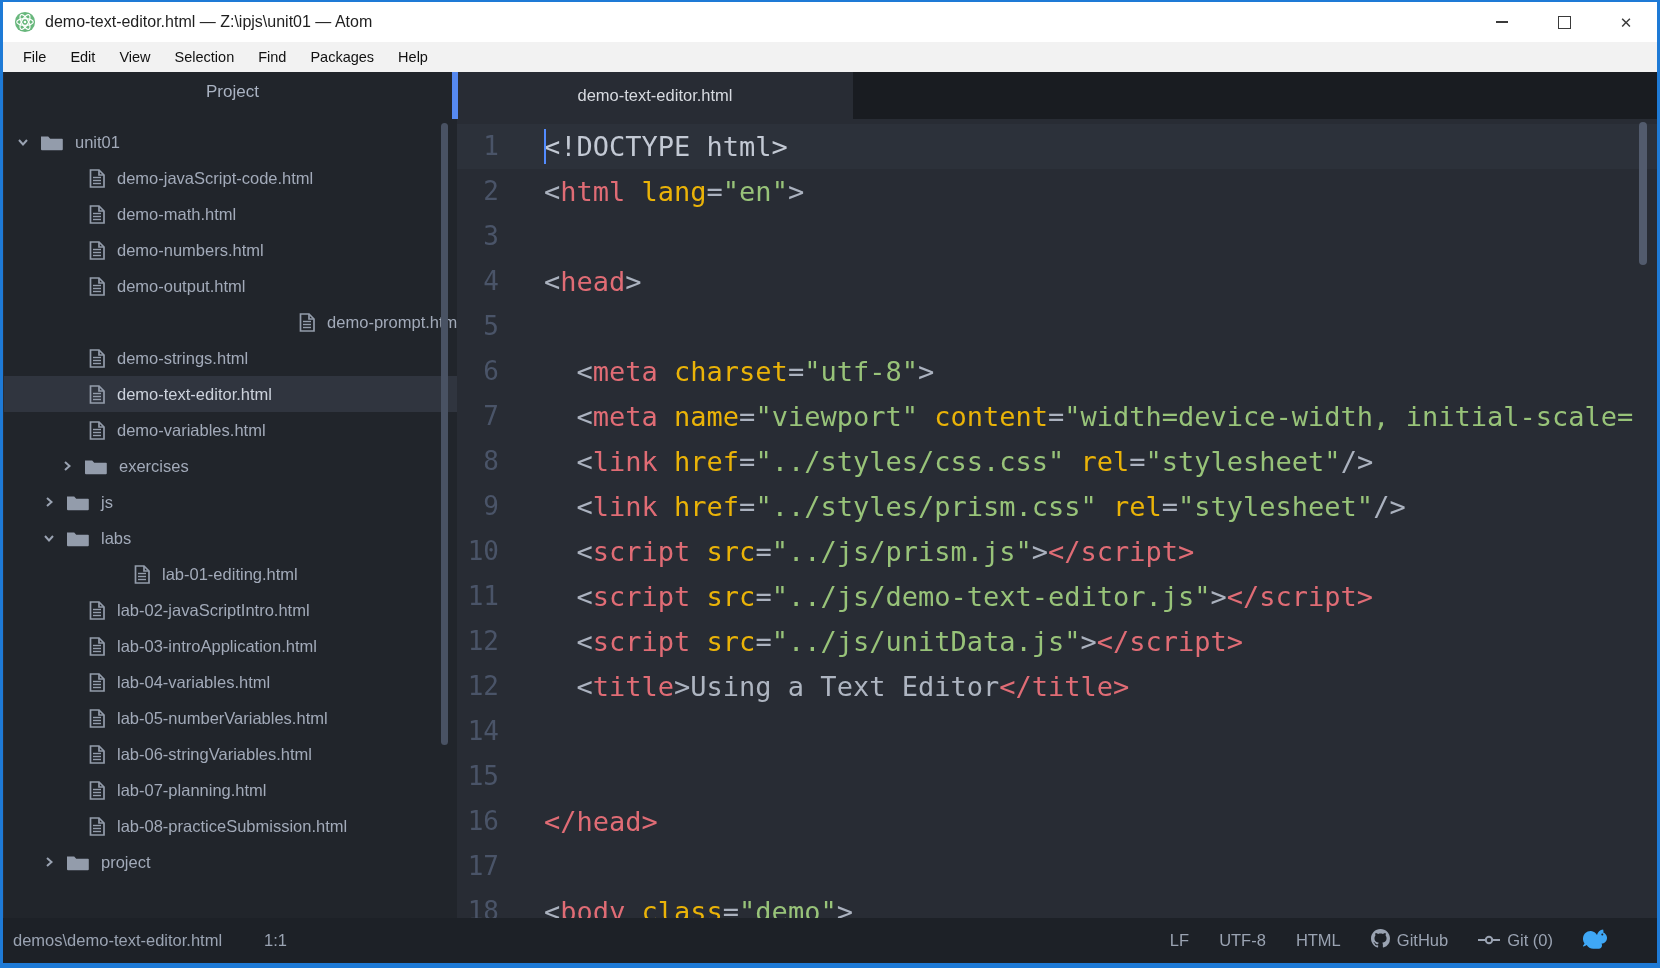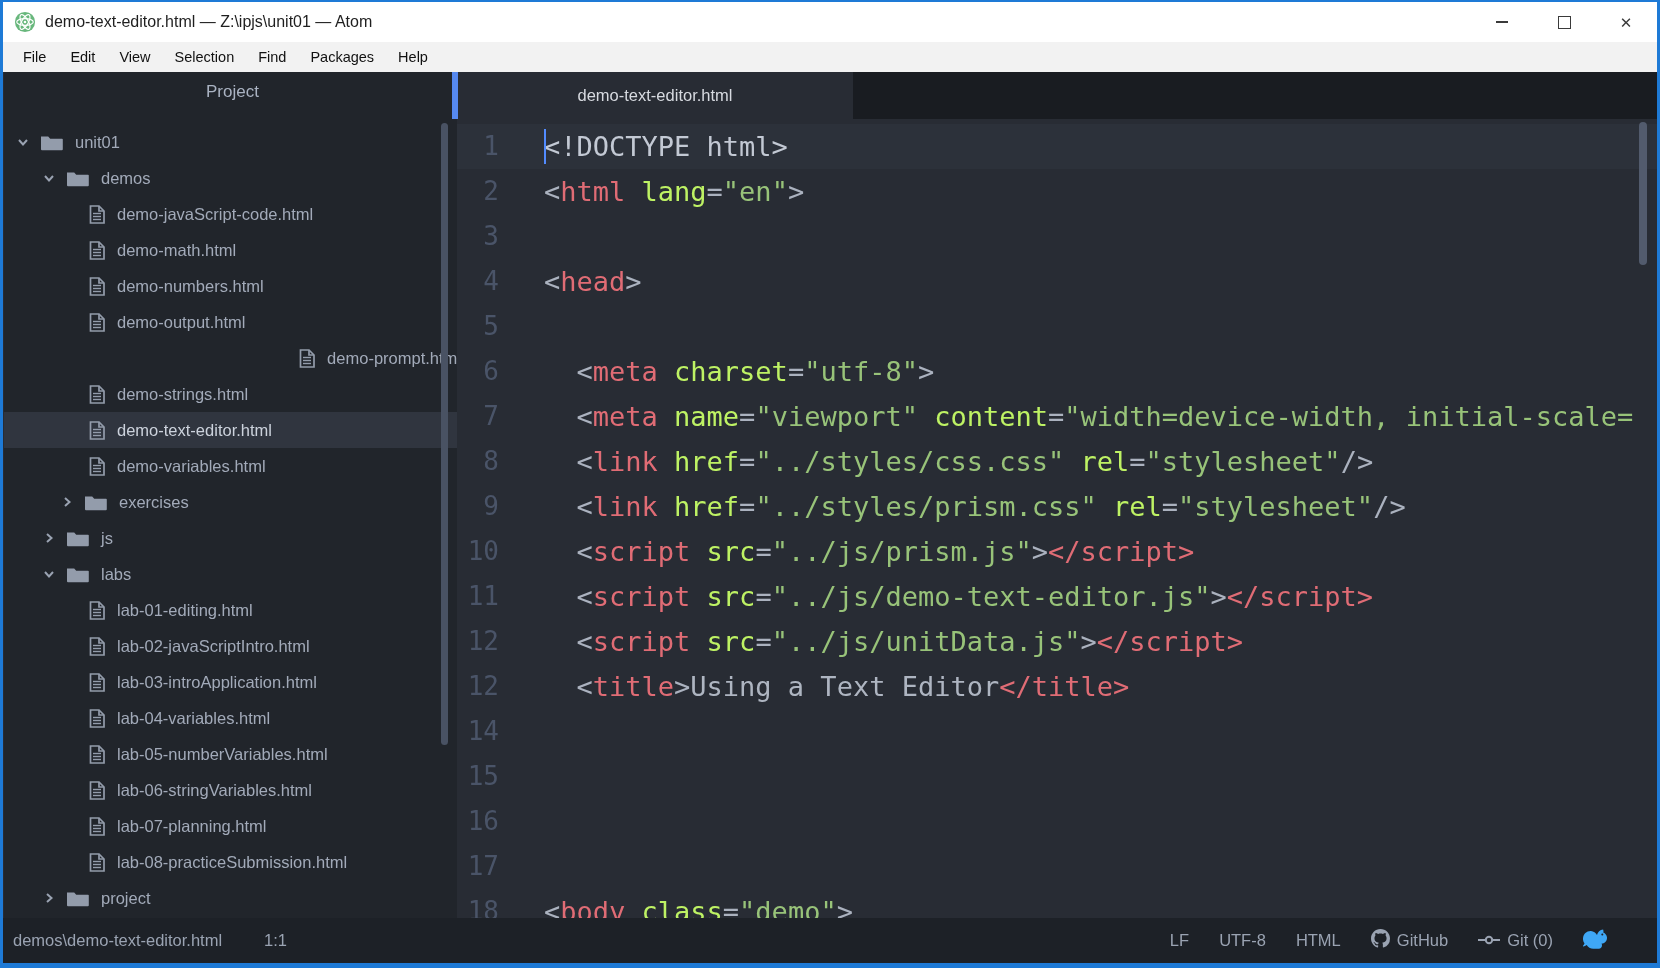--- a/index.html
+++ b/index.html
@@ -44,21 +44,21 @@
   .tab-accent{left:452px;top:72px;width:6px;height:47px;background:#5689f0;}
 
   
   .editor{left:457px;top:119px;width:1200px;height:799px;background:#282c34;overflow:hidden;}
   .code-lines{position:absolute;top:5px;left:0;right:0;}
   .code-line{display:flex;height:45px;position:relative;}
   .code-line.active{background:#2c313a;}
   .gutter{width:42px;padding-right:14px;flex:none;text-align:right;font-family:"DejaVu Sans Mono",monospace;
           font-size:26px;line-height:45px;color:#4a5468;}
   .code{white-space:pre;font-family:"DejaVu Sans Mono",monospace;font-size:27px;line-height:45px;padding-left:31px;color:#abb2bf;}
-  .tk-p{color:#abb2bf;} .tk-t{color:#e06c75;} .tk-a{color:#bef264;} .tk-s{color:#98c379;}
+  .tk-p{color:#abb2bf;} .tk-t{color:#e06c75;} .tk-a{color:#eab308;} .tk-s{color:#98c379;}
   .tk-x{color:#aeb5c1;} .tk-d{color:#c3c9d4;}
   .cursor{position:absolute;left:87px;top:5px;width:2px;height:35px;background:#528bff;}
   .ed-scrollbar{left:1639px;top:122px;width:8px;height:143px;background:#525b6d;border-radius:4px;}
 
   
   .statusbar{left:3px;top:918px;width:1654px;height:45px;background:#1d2127;display:flex;align-items:center;
              color:#9aa3b2;font-size:16.5px;box-sizing:border-box;}
   .sb-path{margin-left:10px;}
   .sb-cursor{margin-left:42px;}
   .sb-right{margin-left:auto;display:flex;align-items:center;gap:30px;margin-right:48px;}
@@ -116,185 +116,172 @@
               <polyline points="3,5 7,9.5 11,5" fill="none" stroke="#9aa3b2" stroke-width="2"></polyline>
             </svg>
           </span>
           <span class="ficon">
             <svg width="23" height="17" viewBox="0 0 23 17">
               <path d="M1 2.5 h7.2 l2 2.3 H22 a.8.8 0 0 1 .8.8 V15.2 a1 1 0 0 1 -1 1 H2 a1 1 0 0 1 -1 -1 Z" fill="#939cab"></path>
             </svg>
           </span>
           <span>unit01</span>
         </div>
+        <div class="tree-row" style="padding-left: 85px;">
+          <span class="ficon">
+            <svg width="16" height="19" viewBox="0 0 16 19">
+              <path d="M1.5 1h8.5L15 6v12H1.5z" fill="none" stroke="#939cab" stroke-width="1.7"></path>
+              <path d="M10 1v5h5" fill="none" stroke="#939cab" stroke-width="1.7"></path>
+              <g stroke="#939cab" stroke-width="1.4">
+                <line x1="4" y1="8.5" x2="12" y2="8.5"></line>
+                <line x1="4" y1="11.5" x2="12" y2="11.5"></line>
+                <line x1="4" y1="14.5" x2="12" y2="14.5"></line>
+              </g>
+            </svg>
+          </span>
+          <span>demo-javaScript-code.html</span>
+        </div>
+        <div class="tree-row" style="padding-left: 85px;">
+          <span class="ficon">
+            <svg width="16" height="19" viewBox="0 0 16 19">
+              <path d="M1.5 1h8.5L15 6v12H1.5z" fill="none" stroke="#939cab" stroke-width="1.7"></path>
+              <path d="M10 1v5h5" fill="none" stroke="#939cab" stroke-width="1.7"></path>
+              <g stroke="#939cab" stroke-width="1.4">
+                <line x1="4" y1="8.5" x2="12" y2="8.5"></line>
+                <line x1="4" y1="11.5" x2="12" y2="11.5"></line>
+                <line x1="4" y1="14.5" x2="12" y2="14.5"></line>
+              </g>
+            </svg>
+          </span>
+          <span>demo-math.html</span>
+        </div>
+        <div class="tree-row" style="padding-left: 85px;">
+          <span class="ficon">
+            <svg width="16" height="19" viewBox="0 0 16 19">
+              <path d="M1.5 1h8.5L15 6v12H1.5z" fill="none" stroke="#939cab" stroke-width="1.7"></path>
+              <path d="M10 1v5h5" fill="none" stroke="#939cab" stroke-width="1.7"></path>
+              <g stroke="#939cab" stroke-width="1.4">
+                <line x1="4" y1="8.5" x2="12" y2="8.5"></line>
+                <line x1="4" y1="11.5" x2="12" y2="11.5"></line>
+                <line x1="4" y1="14.5" x2="12" y2="14.5"></line>
+              </g>
+            </svg>
+          </span>
+          <span>demo-numbers.html</span>
+        </div>
+        <div class="tree-row" style="padding-left: 85px;">
+          <span class="ficon">
+            <svg width="16" height="19" viewBox="0 0 16 19">
+              <path d="M1.5 1h8.5L15 6v12H1.5z" fill="none" stroke="#939cab" stroke-width="1.7"></path>
+              <path d="M10 1v5h5" fill="none" stroke="#939cab" stroke-width="1.7"></path>
+              <g stroke="#939cab" stroke-width="1.4">
+                <line x1="4" y1="8.5" x2="12" y2="8.5"></line>
+                <line x1="4" y1="11.5" x2="12" y2="11.5"></line>
+                <line x1="4" y1="14.5" x2="12" y2="14.5"></line>
+              </g>
+            </svg>
+          </span>
+          <span>demo-output.html</span>
+        </div>
+        <div class="tree-row" style="padding-left: 85px; justify-content: flex-end;">
+          <span class="ficon">
+            <svg width="16" height="19" viewBox="0 0 16 19">
+              <path d="M1.5 1h8.5L15 6v12H1.5z" fill="none" stroke="#939cab" stroke-width="1.7"></path>
+              <path d="M10 1v5h5" fill="none" stroke="#939cab" stroke-width="1.7"></path>
+              <g stroke="#939cab" stroke-width="1.4">
+                <line x1="4" y1="8.5" x2="12" y2="8.5"></line>
+                <line x1="4" y1="11.5" x2="12" y2="11.5"></line>
+                <line x1="4" y1="14.5" x2="12" y2="14.5"></line>
+              </g>
+            </svg>
+          </span>
+          <span>demo-prompt.html</span>
+        </div>
+        <div class="tree-row" style="padding-left: 85px;">
+          <span class="ficon">
+            <svg width="16" height="19" viewBox="0 0 16 19">
+              <path d="M1.5 1h8.5L15 6v12H1.5z" fill="none" stroke="#939cab" stroke-width="1.7"></path>
+              <path d="M10 1v5h5" fill="none" stroke="#939cab" stroke-width="1.7"></path>
+              <g stroke="#939cab" stroke-width="1.4">
+                <line x1="4" y1="8.5" x2="12" y2="8.5"></line>
+                <line x1="4" y1="11.5" x2="12" y2="11.5"></line>
+                <line x1="4" y1="14.5" x2="12" y2="14.5"></line>
+              </g>
+            </svg>
+          </span>
+          <span>demo-strings.html</span>
+        </div>
+        <div class="tree-row sel" style="padding-left: 85px;">
+          <span class="ficon">
+            <svg width="16" height="19" viewBox="0 0 16 19">
+              <path d="M1.5 1h8.5L15 6v12H1.5z" fill="none" stroke="#939cab" stroke-width="1.7"></path>
+              <path d="M10 1v5h5" fill="none" stroke="#939cab" stroke-width="1.7"></path>
+              <g stroke="#939cab" stroke-width="1.4">
+                <line x1="4" y1="8.5" x2="12" y2="8.5"></line>
+                <line x1="4" y1="11.5" x2="12" y2="11.5"></line>
+                <line x1="4" y1="14.5" x2="12" y2="14.5"></line>
+              </g>
+            </svg>
+          </span>
+          <span>demo-text-editor.html</span>
+        </div>
+        <div class="tree-row" style="padding-left: 85px;">
+          <span class="ficon">
+            <svg width="16" height="19" viewBox="0 0 16 19">
+              <path d="M1.5 1h8.5L15 6v12H1.5z" fill="none" stroke="#939cab" stroke-width="1.7"></path>
+              <path d="M10 1v5h5" fill="none" stroke="#939cab" stroke-width="1.7"></path>
+              <g stroke="#939cab" stroke-width="1.4">
+                <line x1="4" y1="8.5" x2="12" y2="8.5"></line>
+                <line x1="4" y1="11.5" x2="12" y2="11.5"></line>
+                <line x1="4" y1="14.5" x2="12" y2="14.5"></line>
+              </g>
+            </svg>
+          </span>
+          <span>demo-variables.html</span>
+        </div>
+        <div class="tree-row" style="padding-left: 56px;">
+          <span class="chev">
+            <svg width="14" height="14" viewBox="0 0 14 14">
+              <polyline points="5,3 9.5,7 5,11" fill="none" stroke="#9aa3b2" stroke-width="2"></polyline>
+            </svg>
+          </span>
+          <span class="ficon">
+            <svg width="23" height="17" viewBox="0 0 23 17">
+              <path d="M1 2.5 h7.2 l2 2.3 H22 a.8.8 0 0 1 .8.8 V15.2 a1 1 0 0 1 -1 1 H2 a1 1 0 0 1 -1 -1 Z" fill="#939cab"></path>
+            </svg>
+          </span>
+          <span>exercises</span>
+        </div>
+        <div class="tree-row" style="padding-left: 38px;">
+          <span class="chev">
+            <svg width="14" height="14" viewBox="0 0 14 14">
+              <polyline points="5,3 9.5,7 5,11" fill="none" stroke="#9aa3b2" stroke-width="2"></polyline>
+            </svg>
+          </span>
+          <span class="ficon">
+            <svg width="23" height="17" viewBox="0 0 23 17">
+              <path d="M1 2.5 h7.2 l2 2.3 H22 a.8.8 0 0 1 .8.8 V15.2 a1 1 0 0 1 -1 1 H2 a1 1 0 0 1 -1 -1 Z" fill="#939cab"></path>
+            </svg>
+          </span>
+          <span>js</span>
+        </div>
         <div class="tree-row" style="padding-left: 38px;">
           <span class="chev">
             <svg width="14" height="14" viewBox="0 0 14 14">
               <polyline points="3,5 7,9.5 11,5" fill="none" stroke="#9aa3b2" stroke-width="2"></polyline>
             </svg>
           </span>
           <span class="ficon">
             <svg width="23" height="17" viewBox="0 0 23 17">
               <path d="M1 2.5 h7.2 l2 2.3 H22 a.8.8 0 0 1 .8.8 V15.2 a1 1 0 0 1 -1 1 H2 a1 1 0 0 1 -1 -1 Z" fill="#939cab"></path>
             </svg>
           </span>
-          <span>demos</span>
-        </div>
-        <div class="tree-row" style="padding-left: 85px;">
-          <span class="ficon">
-            <svg width="16" height="19" viewBox="0 0 16 19">
-              <path d="M1.5 1h8.5L15 6v12H1.5z" fill="none" stroke="#939cab" stroke-width="1.7"></path>
-              <path d="M10 1v5h5" fill="none" stroke="#939cab" stroke-width="1.7"></path>
-              <g stroke="#939cab" stroke-width="1.4">
-                <line x1="4" y1="8.5" x2="12" y2="8.5"></line>
-                <line x1="4" y1="11.5" x2="12" y2="11.5"></line>
-                <line x1="4" y1="14.5" x2="12" y2="14.5"></line>
-              </g>
-            </svg>
-          </span>
-          <span>demo-javaScript-code.html</span>
-        </div>
-        <div class="tree-row" style="padding-left: 85px;">
-          <span class="ficon">
-            <svg width="16" height="19" viewBox="0 0 16 19">
-              <path d="M1.5 1h8.5L15 6v12H1.5z" fill="none" stroke="#939cab" stroke-width="1.7"></path>
-              <path d="M10 1v5h5" fill="none" stroke="#939cab" stroke-width="1.7"></path>
-              <g stroke="#939cab" stroke-width="1.4">
-                <line x1="4" y1="8.5" x2="12" y2="8.5"></line>
-                <line x1="4" y1="11.5" x2="12" y2="11.5"></line>
-                <line x1="4" y1="14.5" x2="12" y2="14.5"></line>
-              </g>
-            </svg>
-          </span>
-          <span>demo-math.html</span>
-        </div>
-        <div class="tree-row" style="padding-left: 85px;">
-          <span class="ficon">
-            <svg width="16" height="19" viewBox="0 0 16 19">
-              <path d="M1.5 1h8.5L15 6v12H1.5z" fill="none" stroke="#939cab" stroke-width="1.7"></path>
-              <path d="M10 1v5h5" fill="none" stroke="#939cab" stroke-width="1.7"></path>
-              <g stroke="#939cab" stroke-width="1.4">
-                <line x1="4" y1="8.5" x2="12" y2="8.5"></line>
-                <line x1="4" y1="11.5" x2="12" y2="11.5"></line>
-                <line x1="4" y1="14.5" x2="12" y2="14.5"></line>
-              </g>
-            </svg>
-          </span>
-          <span>demo-numbers.html</span>
-        </div>
-        <div class="tree-row" style="padding-left: 85px;">
-          <span class="ficon">
-            <svg width="16" height="19" viewBox="0 0 16 19">
-              <path d="M1.5 1h8.5L15 6v12H1.5z" fill="none" stroke="#939cab" stroke-width="1.7"></path>
-              <path d="M10 1v5h5" fill="none" stroke="#939cab" stroke-width="1.7"></path>
-              <g stroke="#939cab" stroke-width="1.4">
-                <line x1="4" y1="8.5" x2="12" y2="8.5"></line>
-                <line x1="4" y1="11.5" x2="12" y2="11.5"></line>
-                <line x1="4" y1="14.5" x2="12" y2="14.5"></line>
-              </g>
-            </svg>
-          </span>
-          <span>demo-output.html</span>
-        </div>
-        <div class="tree-row" style="padding-left: 85px; justify-content: flex-end;">
-          <span class="ficon">
-            <svg width="16" height="19" viewBox="0 0 16 19">
-              <path d="M1.5 1h8.5L15 6v12H1.5z" fill="none" stroke="#939cab" stroke-width="1.7"></path>
-              <path d="M10 1v5h5" fill="none" stroke="#939cab" stroke-width="1.7"></path>
-              <g stroke="#939cab" stroke-width="1.4">
-                <line x1="4" y1="8.5" x2="12" y2="8.5"></line>
-                <line x1="4" y1="11.5" x2="12" y2="11.5"></line>
-                <line x1="4" y1="14.5" x2="12" y2="14.5"></line>
-              </g>
-            </svg>
-          </span>
-          <span>demo-prompt.html</span>
-        </div>
-        <div class="tree-row" style="padding-left: 85px;">
-          <span class="ficon">
-            <svg width="16" height="19" viewBox="0 0 16 19">
-              <path d="M1.5 1h8.5L15 6v12H1.5z" fill="none" stroke="#939cab" stroke-width="1.7"></path>
-              <path d="M10 1v5h5" fill="none" stroke="#939cab" stroke-width="1.7"></path>
-              <g stroke="#939cab" stroke-width="1.4">
-                <line x1="4" y1="8.5" x2="12" y2="8.5"></line>
-                <line x1="4" y1="11.5" x2="12" y2="11.5"></line>
-                <line x1="4" y1="14.5" x2="12" y2="14.5"></line>
-              </g>
-            </svg>
-          </span>
-          <span>demo-strings.html</span>
-        </div>
-        <div class="tree-row sel" style="padding-left: 85px;">
-          <span class="ficon">
-            <svg width="16" height="19" viewBox="0 0 16 19">
-              <path d="M1.5 1h8.5L15 6v12H1.5z" fill="none" stroke="#939cab" stroke-width="1.7"></path>
-              <path d="M10 1v5h5" fill="none" stroke="#939cab" stroke-width="1.7"></path>
-              <g stroke="#939cab" stroke-width="1.4">
-                <line x1="4" y1="8.5" x2="12" y2="8.5"></line>
-                <line x1="4" y1="11.5" x2="12" y2="11.5"></line>
-                <line x1="4" y1="14.5" x2="12" y2="14.5"></line>
-              </g>
-            </svg>
-          </span>
-          <span>demo-text-editor.html</span>
-        </div>
-        <div class="tree-row" style="padding-left: 85px;">
-          <span class="ficon">
-            <svg width="16" height="19" viewBox="0 0 16 19">
-              <path d="M1.5 1h8.5L15 6v12H1.5z" fill="none" stroke="#939cab" stroke-width="1.7"></path>
-              <path d="M10 1v5h5" fill="none" stroke="#939cab" stroke-width="1.7"></path>
-              <g stroke="#939cab" stroke-width="1.4">
-                <line x1="4" y1="8.5" x2="12" y2="8.5"></line>
-                <line x1="4" y1="11.5" x2="12" y2="11.5"></line>
-                <line x1="4" y1="14.5" x2="12" y2="14.5"></line>
-              </g>
-            </svg>
-          </span>
-          <span>demo-variables.html</span>
-        </div>
-        <div class="tree-row" style="padding-left: 56px;">
-          <span class="chev">
-            <svg width="14" height="14" viewBox="0 0 14 14">
-              <polyline points="5,3 9.5,7 5,11" fill="none" stroke="#9aa3b2" stroke-width="2"></polyline>
-            </svg>
-          </span>
-          <span class="ficon">
-            <svg width="23" height="17" viewBox="0 0 23 17">
-              <path d="M1 2.5 h7.2 l2 2.3 H22 a.8.8 0 0 1 .8.8 V15.2 a1 1 0 0 1 -1 1 H2 a1 1 0 0 1 -1 -1 Z" fill="#939cab"></path>
-            </svg>
-          </span>
-          <span>exercises</span>
-        </div>
-        <div class="tree-row" style="padding-left: 38px;">
-          <span class="chev">
-            <svg width="14" height="14" viewBox="0 0 14 14">
-              <polyline points="5,3 9.5,7 5,11" fill="none" stroke="#9aa3b2" stroke-width="2"></polyline>
-            </svg>
-          </span>
-          <span class="ficon">
-            <svg width="23" height="17" viewBox="0 0 23 17">
-              <path d="M1 2.5 h7.2 l2 2.3 H22 a.8.8 0 0 1 .8.8 V15.2 a1 1 0 0 1 -1 1 H2 a1 1 0 0 1 -1 -1 Z" fill="#939cab"></path>
-            </svg>
-          </span>
-          <span>js</span>
-        </div>
-        <div class="tree-row" style="padding-left: 38px;">
-          <span class="chev">
-            <svg width="14" height="14" viewBox="0 0 14 14">
-              <polyline points="3,5 7,9.5 11,5" fill="none" stroke="#9aa3b2" stroke-width="2"></polyline>
-            </svg>
-          </span>
-          <span class="ficon">
-            <svg width="23" height="17" viewBox="0 0 23 17">
-              <path d="M1 2.5 h7.2 l2 2.3 H22 a.8.8 0 0 1 .8.8 V15.2 a1 1 0 0 1 -1 1 H2 a1 1 0 0 1 -1 -1 Z" fill="#939cab"></path>
-            </svg>
-          </span>
           <span>labs</span>
         </div>
-        <div class="tree-row" style="padding-left: 85px;">
+        <div class="tree-row" style="padding-left: 85px; margin-left: 45px;">
           <span class="ficon">
             <svg width="16" height="19" viewBox="0 0 16 19">
               <path d="M1.5 1h8.5L15 6v12H1.5z" fill="none" stroke="#939cab" stroke-width="1.7"></path>
               <path d="M10 1v5h5" fill="none" stroke="#939cab" stroke-width="1.7"></path>
               <g stroke="#939cab" stroke-width="1.4">
                 <line x1="4" y1="8.5" x2="12" y2="8.5"></line>
                 <line x1="4" y1="11.5" x2="12" y2="11.5"></line>
                 <line x1="4" y1="14.5" x2="12" y2="14.5"></line>
               </g>
             </svg>
@@ -481,20 +468,21 @@
         <div class="code-line">
           <div class="gutter">14</div>
           <div class="code"></div>
         </div>
         <div class="code-line">
           <div class="gutter">15</div>
           <div class="code"></div>
         </div>
         <div class="code-line">
           <div class="gutter">16</div>
+          <div class="code"><span class="tk-t">&lt;/head&gt;</span></div>
         </div>
         <div class="code-line">
           <div class="gutter">17</div>
           <div class="code"></div>
         </div>
         <div class="code-line">
           <div class="gutter">18</div>
           <div class="code"><span class="tk-p">&lt;</span><span class="tk-t">body</span><span class="tk-p"> </span><span class="tk-a">class</span><span class="tk-p">=</span><span class="tk-s">"demo"</span><span class="tk-p">&gt;</span></div>
         </div>
       </div>

